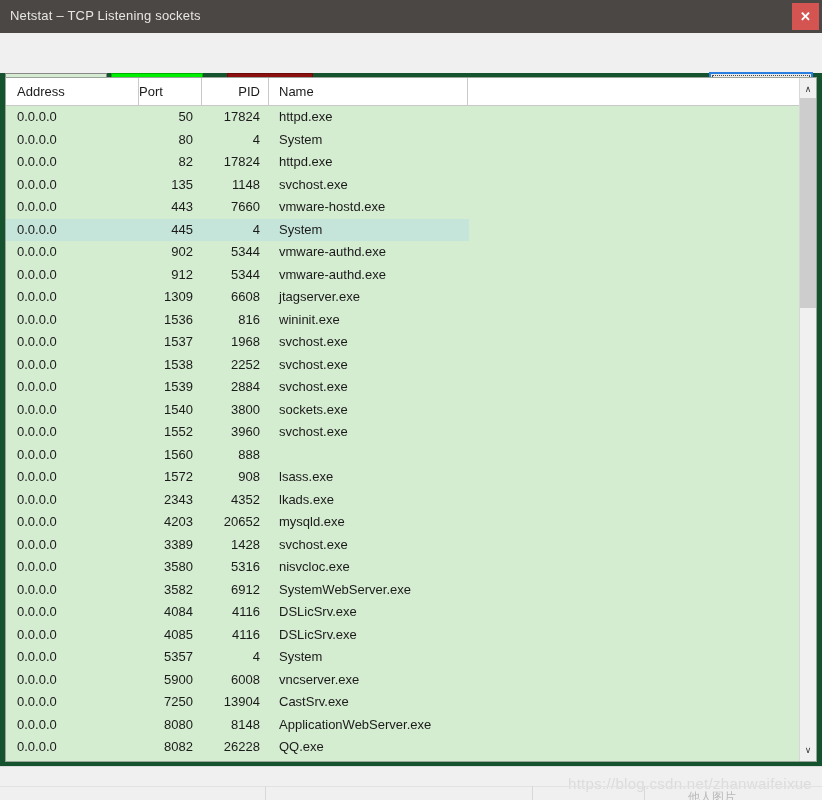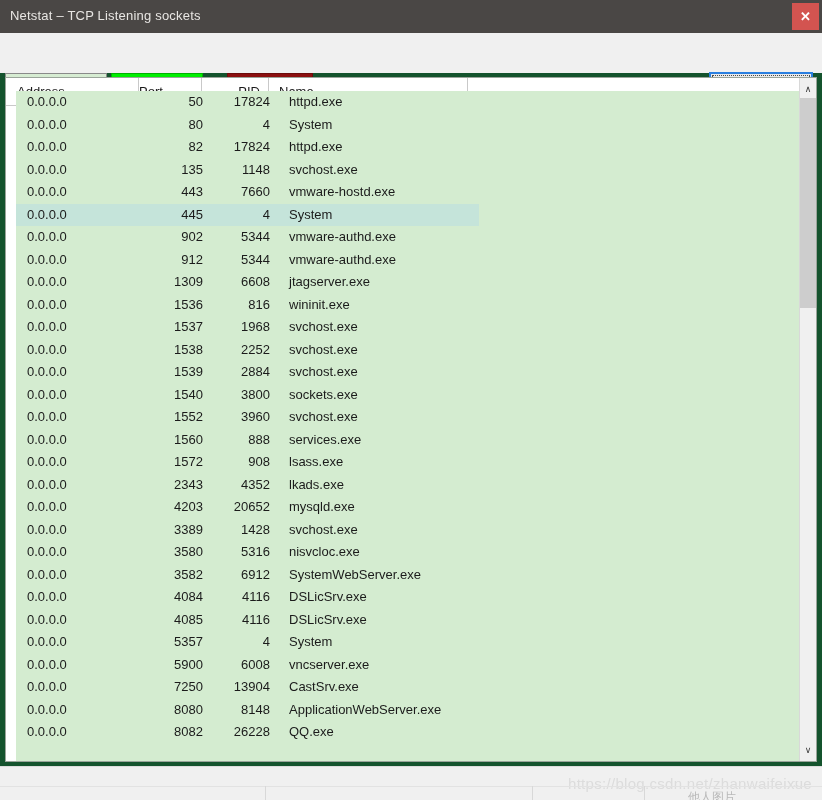--- a/index.html
+++ b/index.html
@@ -150,26 +150,25 @@
   }
   .hc-address { left: 0;   width: 133px; padding-left: 11px; text-align: left; }
   .hc-port    { left: 133px; width: 63px; padding-right: 8px; text-align: left; }
   .hc-pid     { left: 196px; width: 67px; padding-right: 8px; text-align: right; }
   .hc-name    { left: 263px; width: 199px; padding-left: 10px; text-align: left; }
   .hc-blank   { left: 462px; width: 333px; border-right: none; }
 
   .rows-area {
     position: absolute;
     left: 0;
-    top: 13px;
+    top: 28px;
     width: 794px;
     bottom: 0;
     background: #d4ecd0;
     overflow: hidden;
-    margin-left: 10px;
   }
   .row {
     position: relative;
     height: 22.5px;
     width: 463px;
     box-sizing: border-box;
     cursor: default;
   }
   .row.selected {
     background: #c5e4da;
@@ -406,21 +405,20 @@
         <div class="row">
           <div class="cell c-address">0.0.0.0</div>
           <div class="cell c-port">1552</div>
           <div class="cell c-pid">3960</div>
           <div class="cell c-name">svchost.exe</div>
         </div>
         <div class="row">
           <div class="cell c-address">0.0.0.0</div>
           <div class="cell c-port">1560</div>
           <div class="cell c-pid">888</div>
-          <div class="cell c-name">services.exe</div>
         </div>
         <div class="row">
           <div class="cell c-address">0.0.0.0</div>
           <div class="cell c-port">1572</div>
           <div class="cell c-pid">908</div>
           <div class="cell c-name">lsass.exe</div>
         </div>
         <div class="row">
           <div class="cell c-address">0.0.0.0</div>
           <div class="cell c-port">2343</div>

